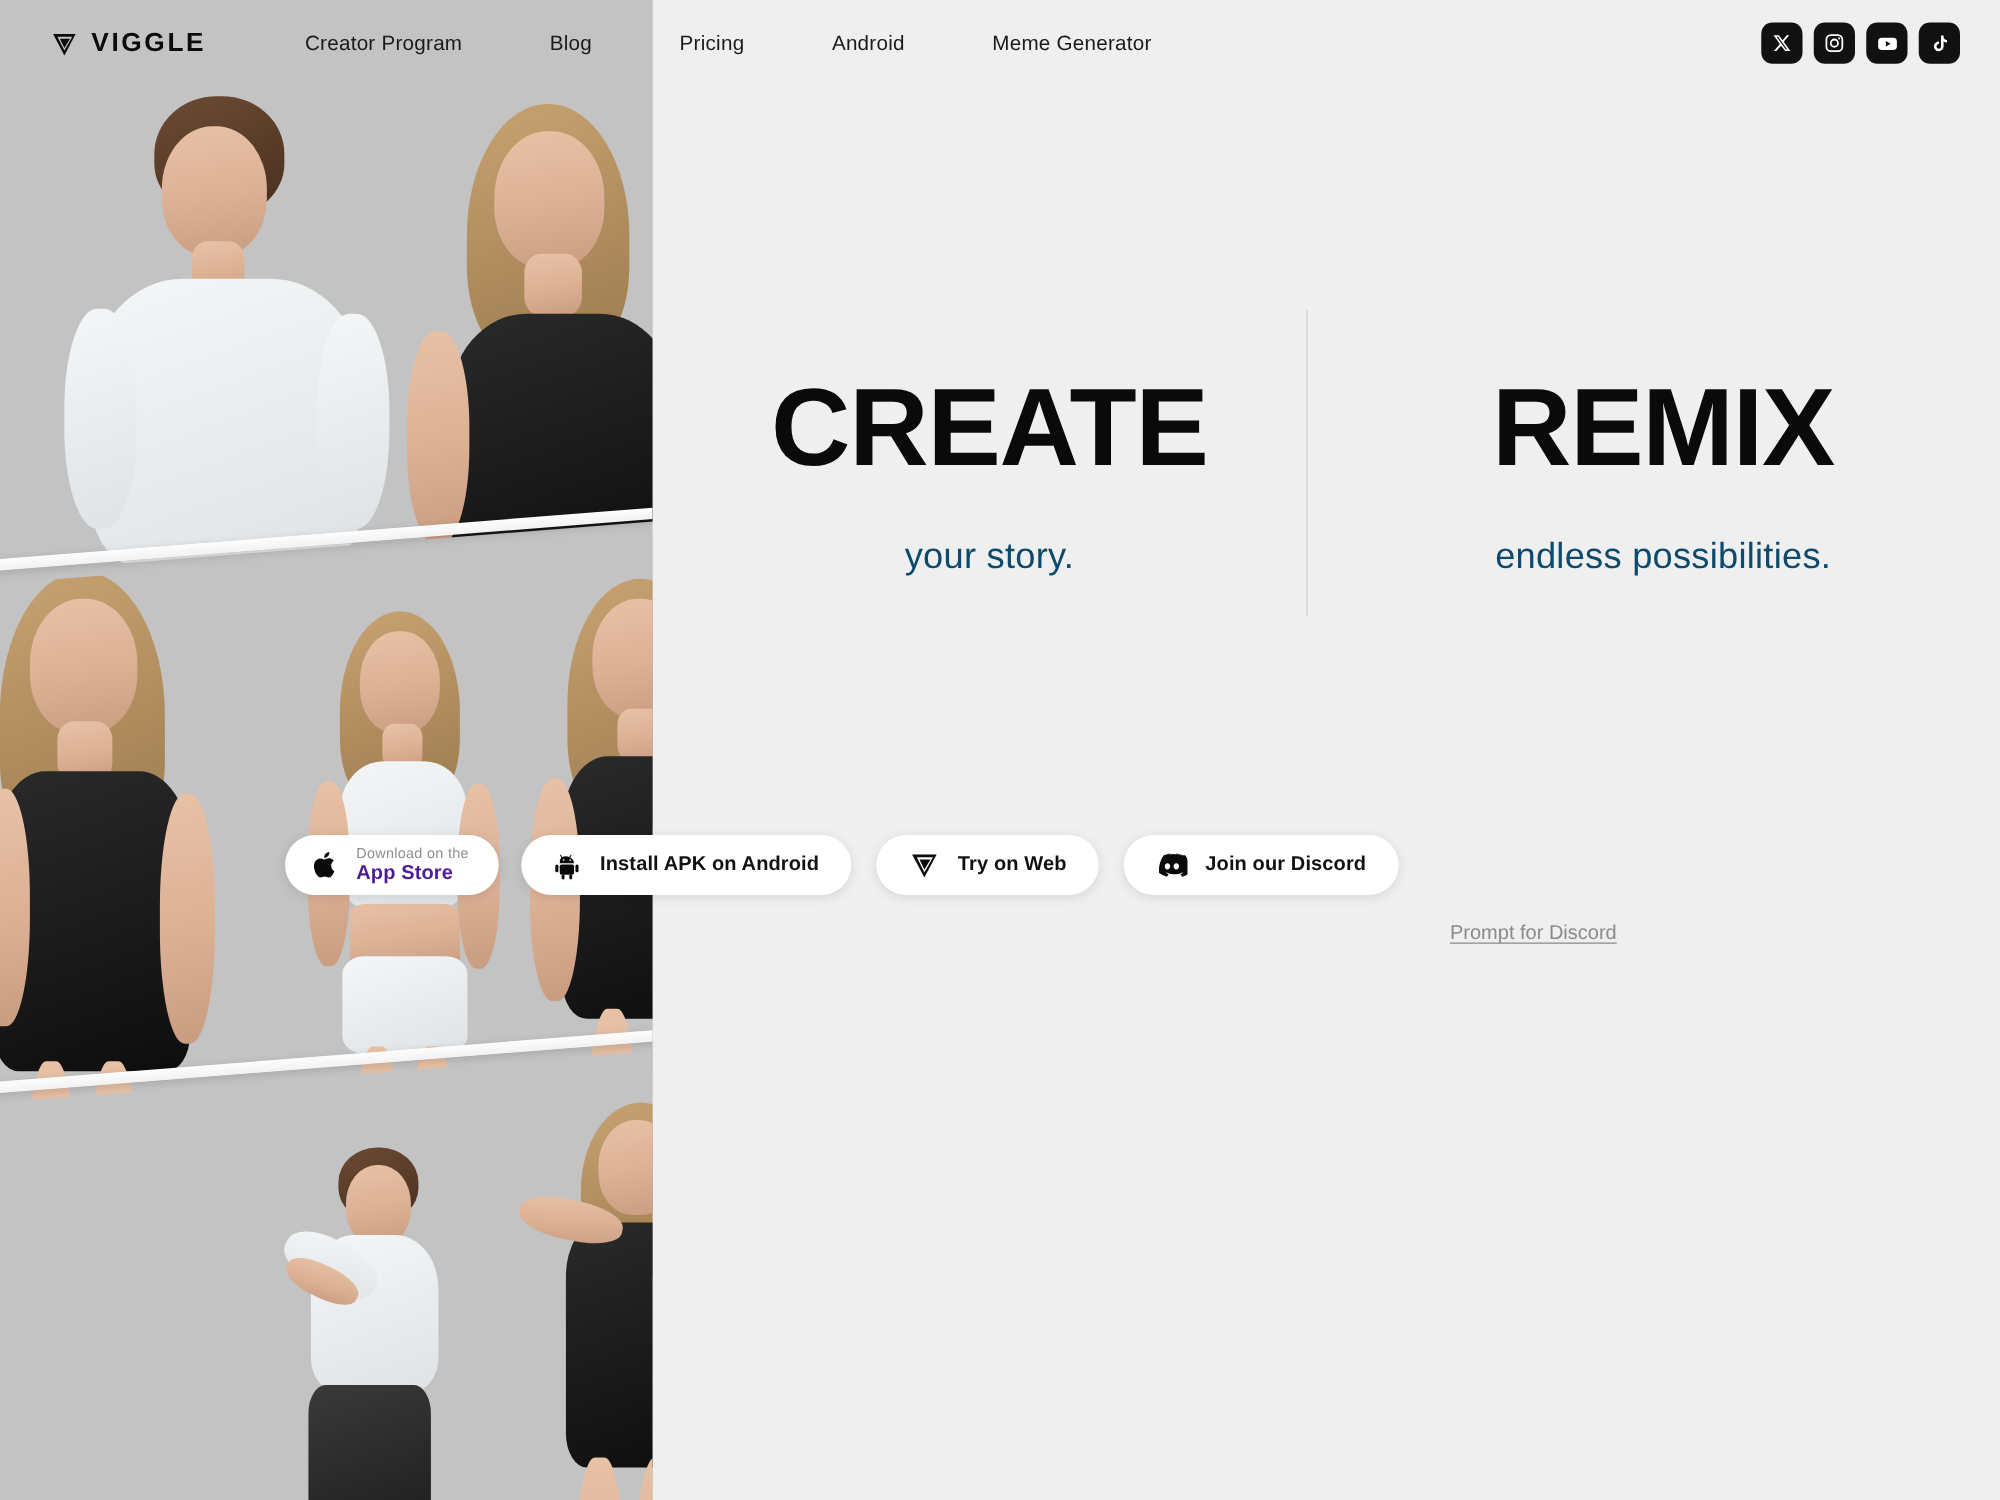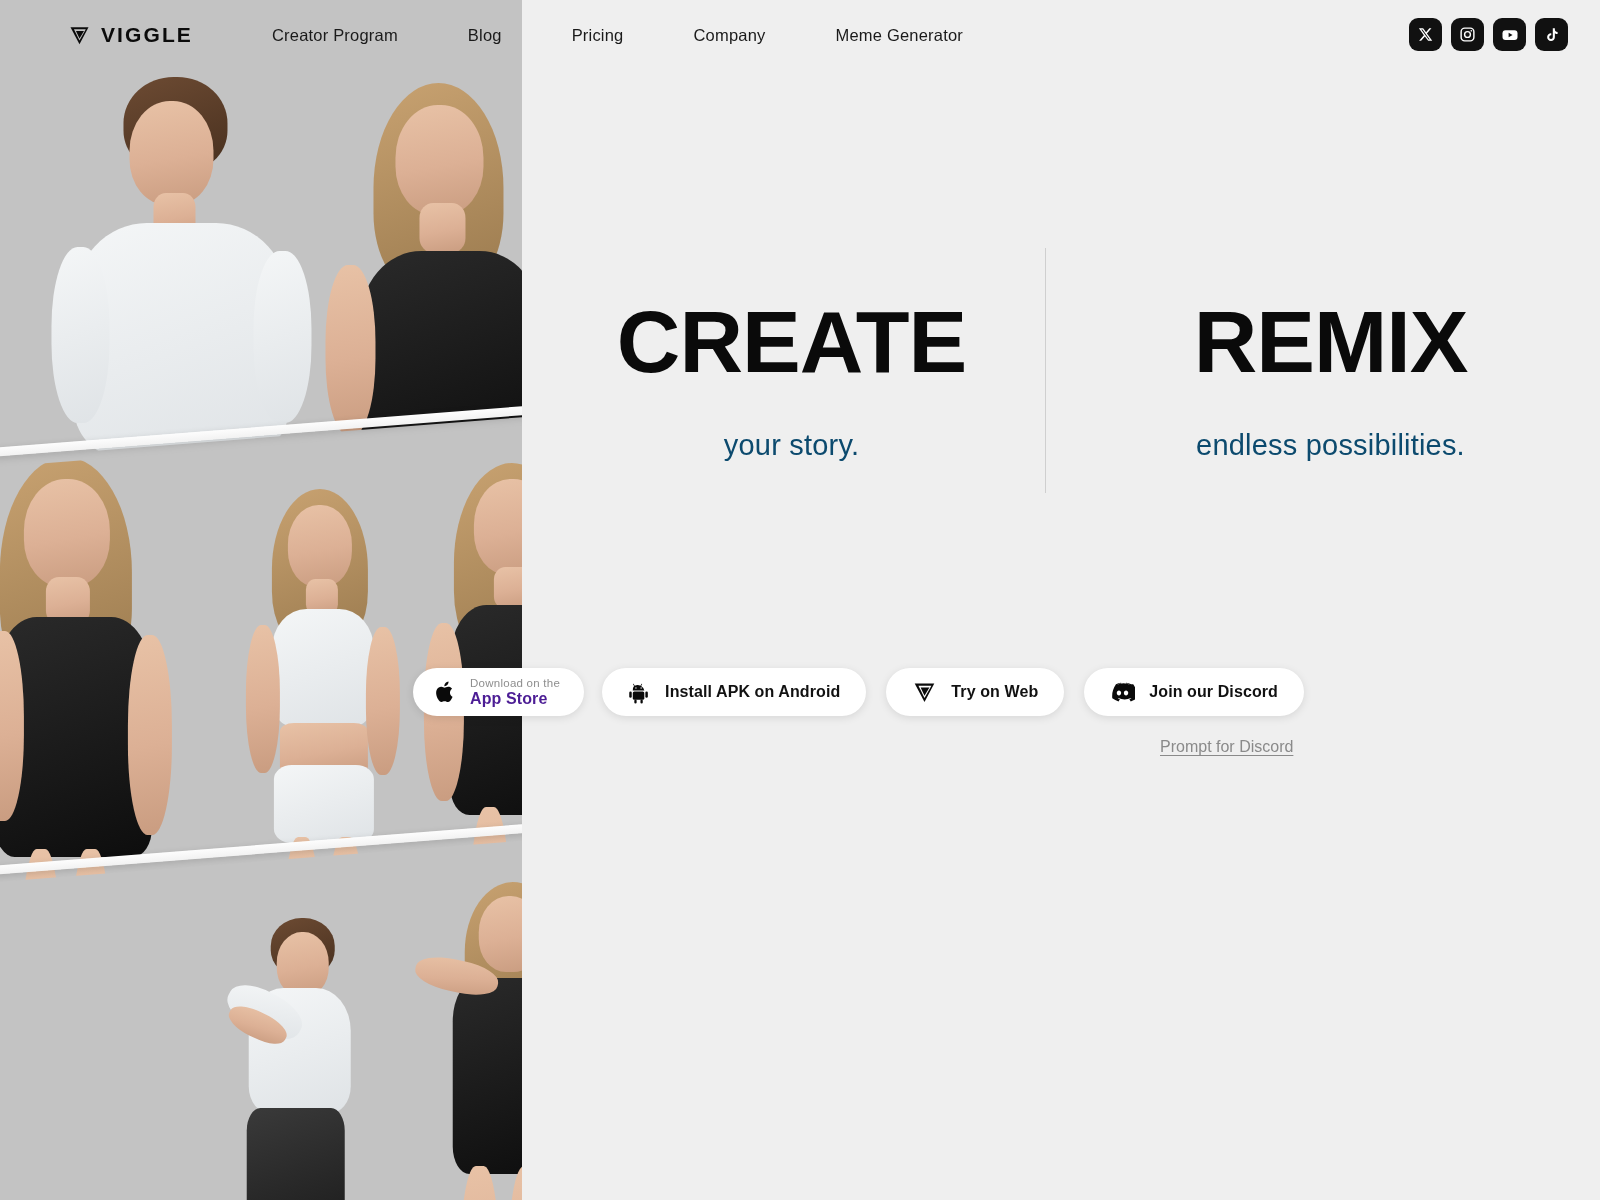--- a/index.html
+++ b/index.html
@@ -38,21 +38,21 @@
   .seam{
     position:absolute; left:-60px; width:700px; height:9px;
     background:linear-gradient(180deg,#fdfdfd,#f2f2f2);
     box-shadow:0 2px 7px rgba(0,0,0,.14);
     transform-origin:0 0;
   }
 
   
   #navbar{
     position:absolute; left:0; top:0; width:1600px; height:70px;
-    display:flex; align-items:center; z-index:30;padding-left:28px;
+    display:flex; align-items:center; z-index:30;
   }
   #brand{ display:flex; align-items:center; gap:10px; margin-left:40px; margin-right:52px; cursor:pointer; }
   #brand .wordmark{
     font-size:21px; font-weight:700; letter-spacing:2.1px; color:#0b0b0b;
   }
   .navlinks{ display:flex; align-items:center; gap:16px; }
   .navlink{
     font-size:16.5px; color:#1a1a1a; letter-spacing:.2px;
     padding:0 27px; cursor:pointer; white-space:nowrap;
   }
@@ -77,21 +77,21 @@
   }
   .hsub{ margin-top:43px; font-size:29px; color:#0c4a6e; letter-spacing:.2px; }
   #hdivider{
     position:absolute; left:1045px; top:248px; width:1px; height:245px;
     background:#cfcfcf; z-index:11;
   }
 
   
   #btnrow{
     position:absolute; left:0; top:668px; width:1304px; height:48px;
-    display:flex; align-items:center; z-index:25;justify-content:flex-end;
+    display:flex; align-items:center; z-index:25;
   }
   .btn{
     height:48px; background:#fff; border-radius:26px;
     display:flex; align-items:center; cursor:pointer;
     box-shadow:0 2px 9px rgba(0,0,0,.10);
     white-space:nowrap;
   }
   .btn-store{ padding:0 24px 0 22px; gap:14px; }
   .store-txt{ display:flex; flex-direction:column; justify-content:center; line-height:1.08; }
   .store-small{ font-size:11.5px; color:#8e8e8e; letter-spacing:.25px; }
@@ -209,21 +209,21 @@
         <path d="M8.3 7.2h8.4L12 15z" fill="#0b0b0b"></path>
       </svg>
     </span>
     <span class="wordmark">VIGGLE</span>
   </div>
 
   <div class="navlinks">
     <div class="navlink">Creator Program</div>
     <div class="navlink">Blog</div>
     <div class="navlink">Pricing</div>
-    <div class="navlink">Company</div>
+    <div class="navlink">Android</div>
     <div class="navlink">Meme Generator</div>
   </div>
 
   <div id="socials">
     <div class="social">
       <svg width="15" height="15" viewBox="0 0 24 24" fill="#fff">
         <path d="M18.2 2h3.3l-7.2 8.3L22.8 22h-6.6l-5.2-6.8L5 22H1.7l7.7-8.8L1.4 2h6.8l4.7 6.2L18.2 2zm-1.2 18h1.8L7.1 3.9H5.2L17 20z"></path>
       </svg>
     </div>
     <div class="social">

